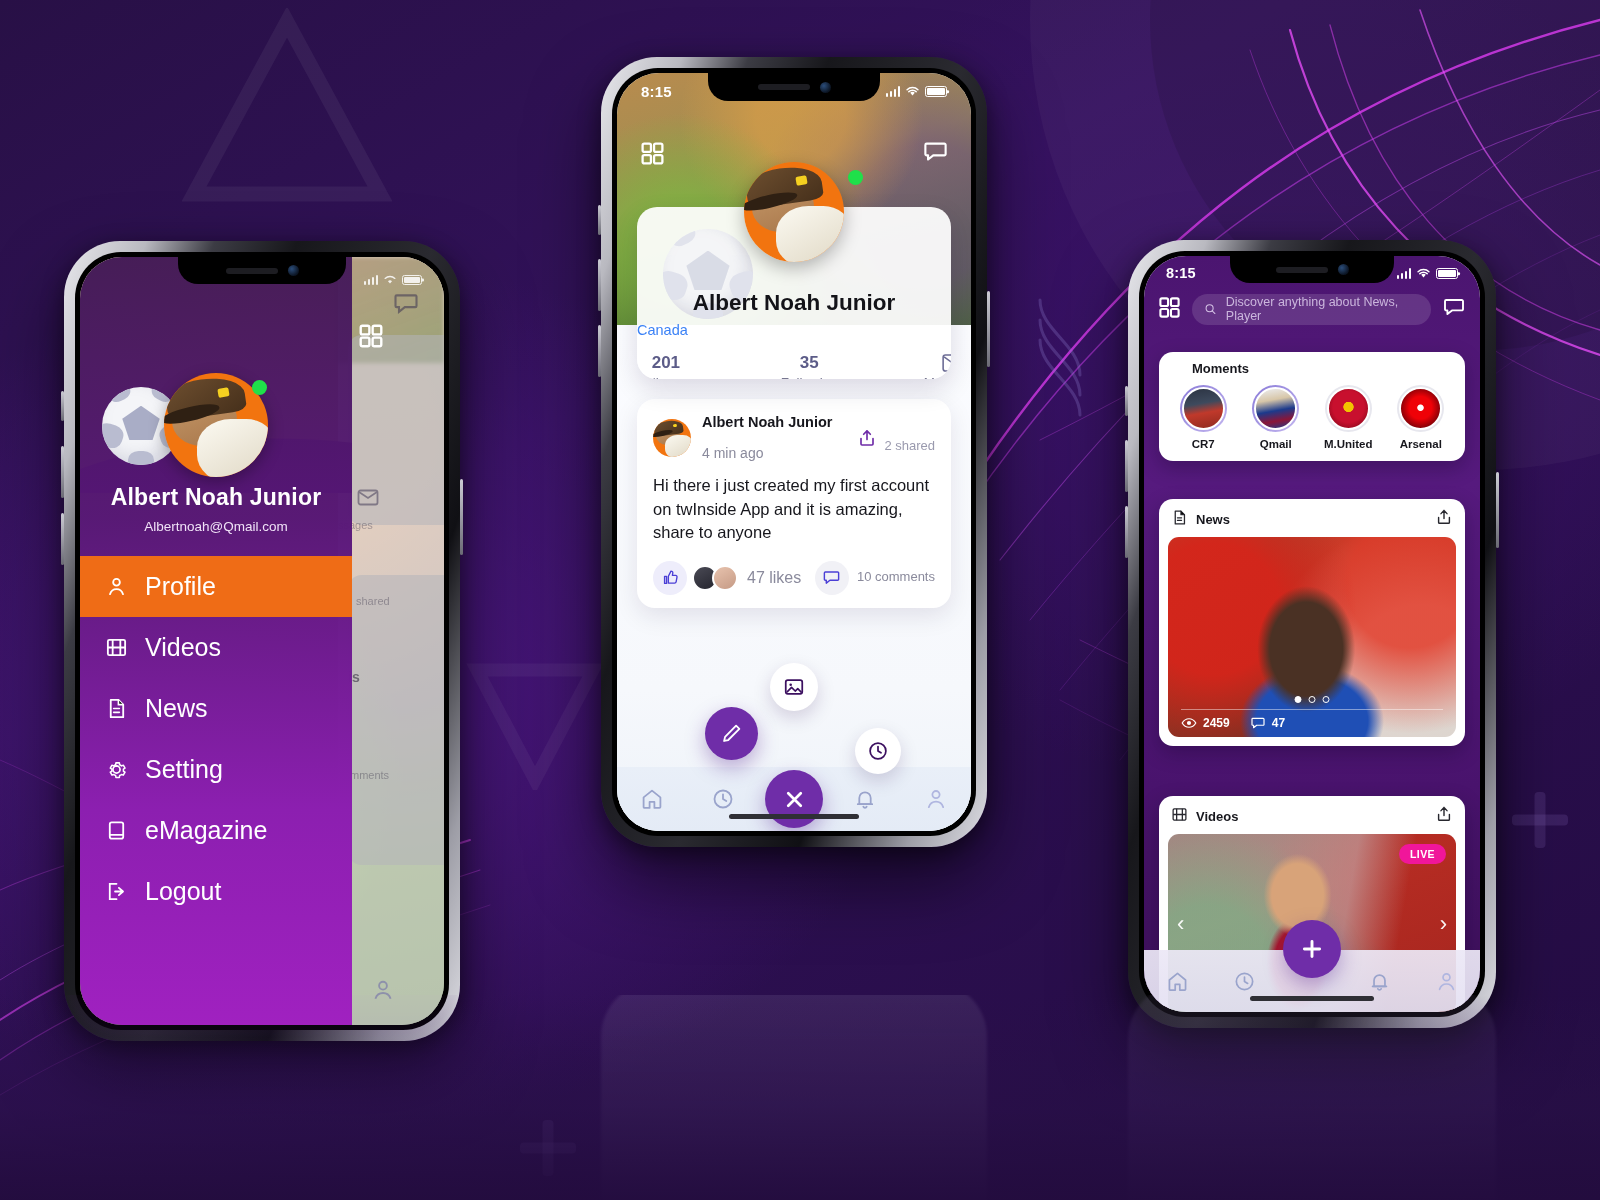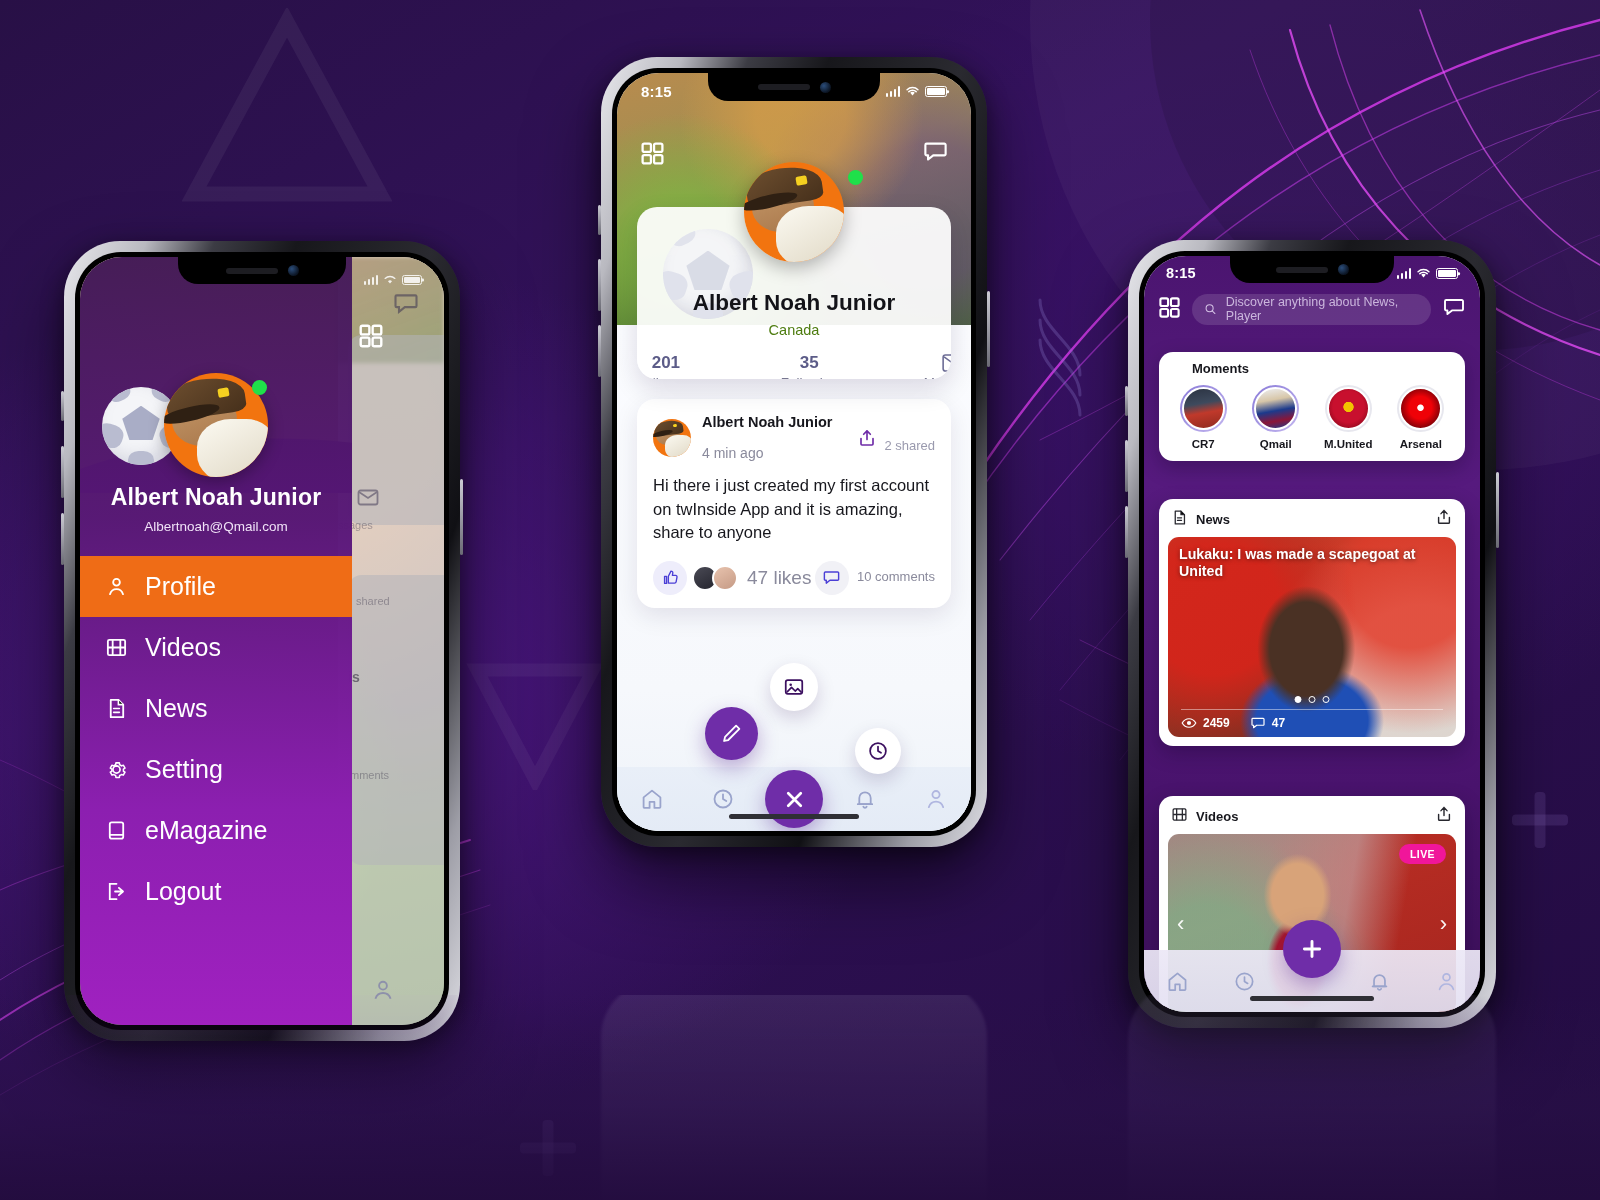--- a/index.html
+++ b/index.html
@@ -115,21 +115,21 @@
             background:linear-gradient(180deg,#fbfcff 0%,#f6f8fc 72%,#eef3f9 100%); }
   .C-grid4 { position:absolute; left:23px; top:68px; z-index:26; }
   .C-chat { position:absolute; right:22px; top:65px; z-index:26; }
   .C-avatar { position:absolute; left:50%; transform:translateX(-50%); top:89px; width:100px; height:100px;
               border-radius:50%; overflow:hidden; z-index:25; box-shadow:0 6px 18px rgba(0,0,0,.28);}
   .C-profcard { position:absolute; left:20px; right:20px; top:134px; height:172px; border-radius:20px;
                 background:rgba(255,255,255,.93); z-index:20; overflow:hidden;
                 box-shadow:0 10px 26px rgba(30,10,60,.14); }
   .C-profcard .ball { position:absolute; left:26px; top:22px; width:90px; height:90px; opacity:.92; }
   .C-pname { position:absolute; left:0; right:0; top:83px; text-align:center; font-size:22.5px; font-weight:700; color:#131318; }
-  .C-pcountry { position:absolute; left:0; right:0; top:115px; text-align:center; font-size:14.5px; color:#4d7c0f; }
+  .C-pcountry { position:absolute; left:0; right:0; top:115px; text-align:left; font-size:14.5px; color:#3b82f6; }
   .C-stats { position:absolute; left:0; right:0; top:143px; display:flex; align-items:center;gap:43px; }
   .C-stat { flex:1; text-align:center; }
   .C-stat .v { font-size:17px; font-weight:700; color:#5c5c88; }
   .C-stat .l { font-size:13.5px; color:#76768f; margin-top:2px; }
   .C-div { width:1px; height:42px; background:#e3e3ed; }
 
   .C-post { position:absolute; left:20px; right:20px; top:326px; border-radius:18px; background:#fff;
             box-shadow:0 8px 24px rgba(30,10,60,.10); padding:15px 16px 13px; }
   .C-prow { display:flex; align-items:center; }
   .C-pav { width:38px; height:38px; border-radius:50%; overflow:hidden; position:relative; flex:none; }
@@ -137,21 +137,21 @@
   .C-pmeta .n { font-size:14.5px; font-weight:700; color:#17171d; }
   .C-pmeta .t { font-size:14px; color:#8a8a9c; margin-top:15px; }
   .C-shared { display:flex; align-items:center; gap:7px; }
   .C-shared span { font-size:13px; color:#9a9aae;margin-top:16px; }
   .C-ptext { margin-top:13px; font-size:16.5px; line-height:1.43; color:#17171d; }
   .C-pfoot { margin-top:16px; display:flex; align-items:center; }
   .C-round { width:34px; height:34px; border-radius:50%; display:flex; align-items:center; justify-content:center; flex:none; }
   .C-likeav { display:flex; margin-left:5px; }
   .C-likeav i { width:26px; height:26px; border-radius:50%; display:block; border:2px solid #fff; margin-left:-6px; }
   .C-likeav i:first-child{ margin-left:0; }
-  .C-likes { font-size:19px; color:#8a8a9c; margin-left:9px; }
+  .C-likes { font-size:16px; color:#8a8a9c; margin-left:9px; }
   .C-cmt { margin-left:auto; display:flex; align-items:center; }
   .C-cmt .lbl { font-size:13px; color:#8a8a9c; margin-left:8px; line-height:1.15; }
 
   .fab { position:absolute; border-radius:50%; display:flex; align-items:center; justify-content:center; z-index:30; }
   .fab.white { background:#fff; box-shadow:0 7px 18px rgba(40,10,80,.17); }
   .fab.purple { background:#6f2da8; box-shadow:0 8px 20px rgba(80,25,140,.35); }
 
   .tabbar { position:absolute; left:0; right:0; bottom:0; display:flex; align-items:center;
             background:linear-gradient(180deg,#e9eff8,#e4ebf6); z-index:28; }
   .tabbar .tb { flex:1; display:flex; align-items:center; justify-content:center; }
@@ -668,21 +668,20 @@
           </span>
         </div>
         <div class="R-media" style="height:200px;
              background:
                radial-gradient(ellipse 70px 90px at 48% 56%, #4a3124 0 52%, rgba(74,49,36,0) 70%),
                radial-gradient(ellipse 90px 70px at 50% 92%, #1f4fb5 0 62%, rgba(31,79,181,0) 80%),
                radial-gradient(circle at 16% 36%, rgba(214,36,26,.92) 0 24%, rgba(214,36,26,0) 52%),
                radial-gradient(circle at 84% 24%, rgba(226,58,40,.85) 0 22%, rgba(226,58,40,0) 52%),
                radial-gradient(circle at 88% 72%, rgba(235,232,226,.9) 0 26%, rgba(235,232,226,0) 55%),
                linear-gradient(150deg,#b5472e 0%,#8e3322 46%,#5d2a22 100%);">
-          <div class="R-hl">Lukaku: I was made a scapegoat at United</div>
           <div class="R-dots">
             <i class="on"></i>
             <i></i>
             <i></i>
           </div>
           <div class="R-line"></div>
           <div class="R-stats">
             <span class="g">
               <svg width="16" height="16" viewBox="0 0 24 24">
                   <path d="M1.8 12S5.5 5.6 12 5.6 22.2 12 22.2 12 18.5 18.4 12 18.4 1.8 12 1.8 12z" fill="none" stroke="#fff" stroke-width="1.8"></path>

